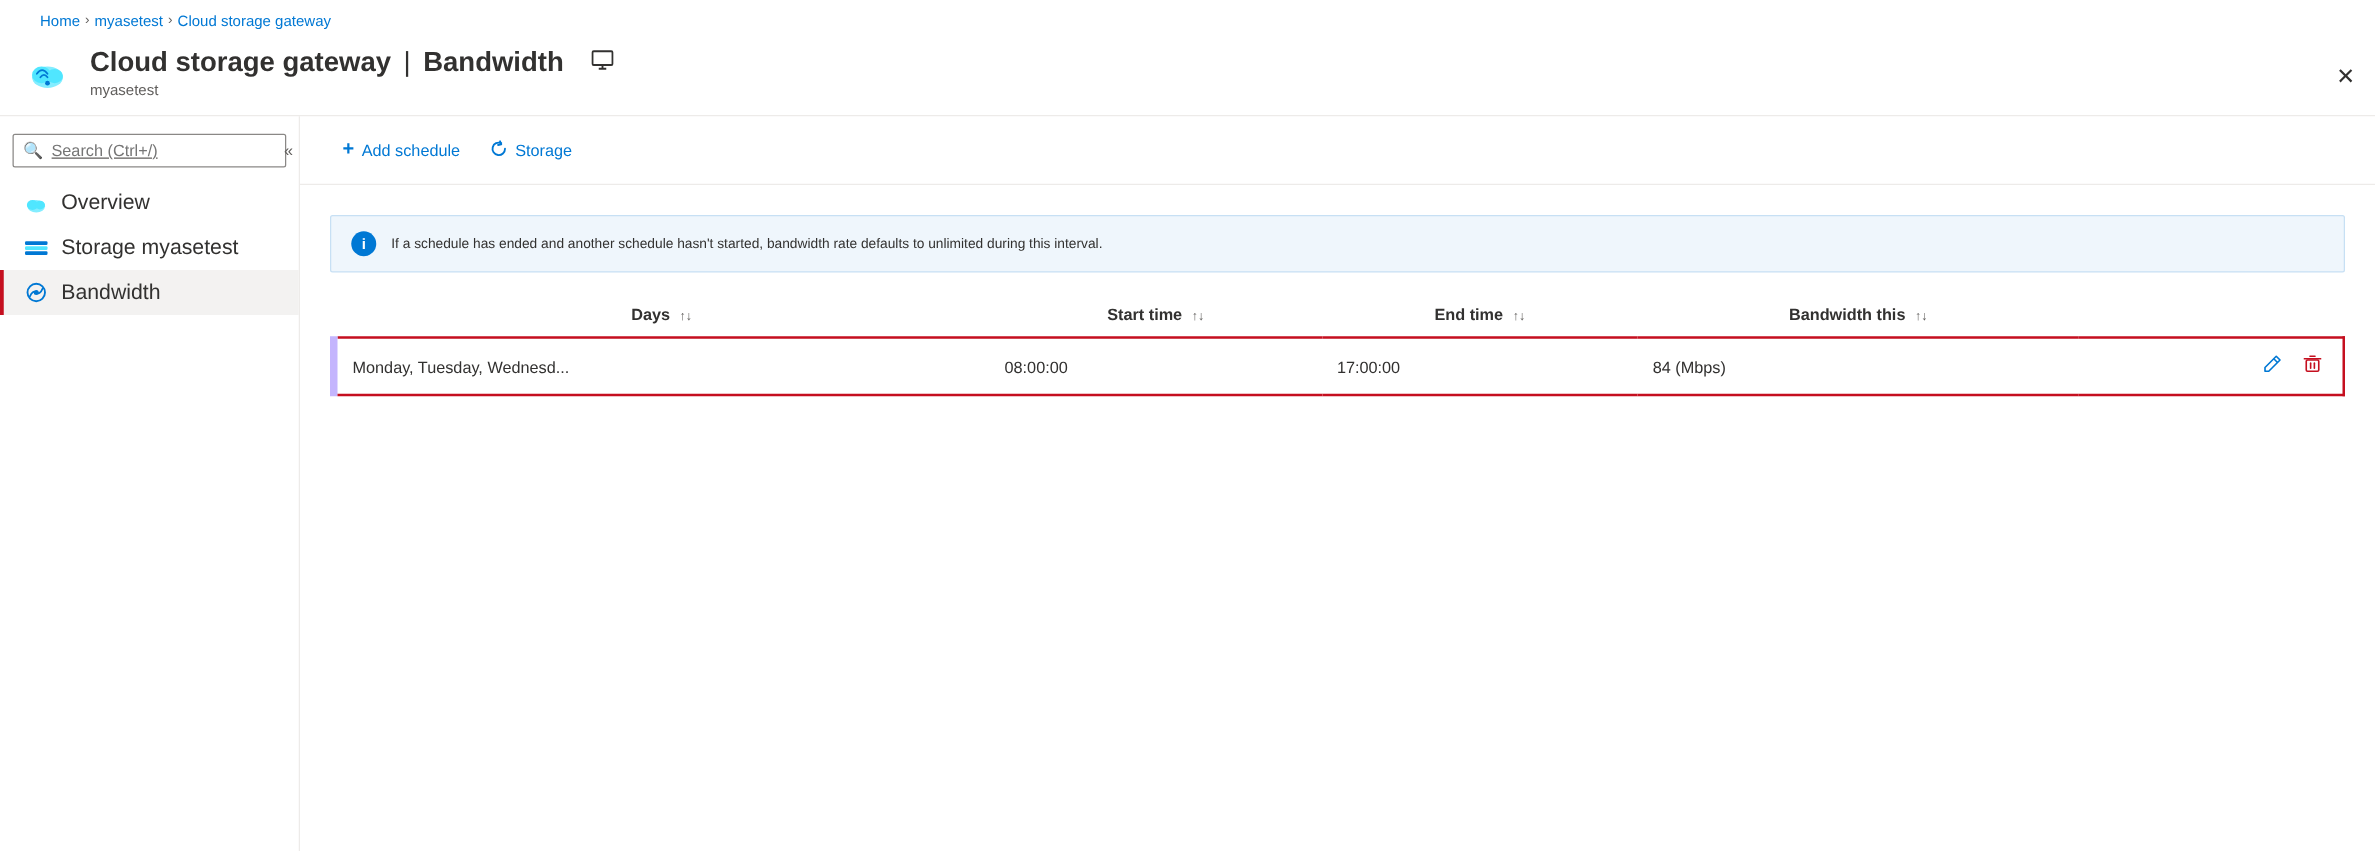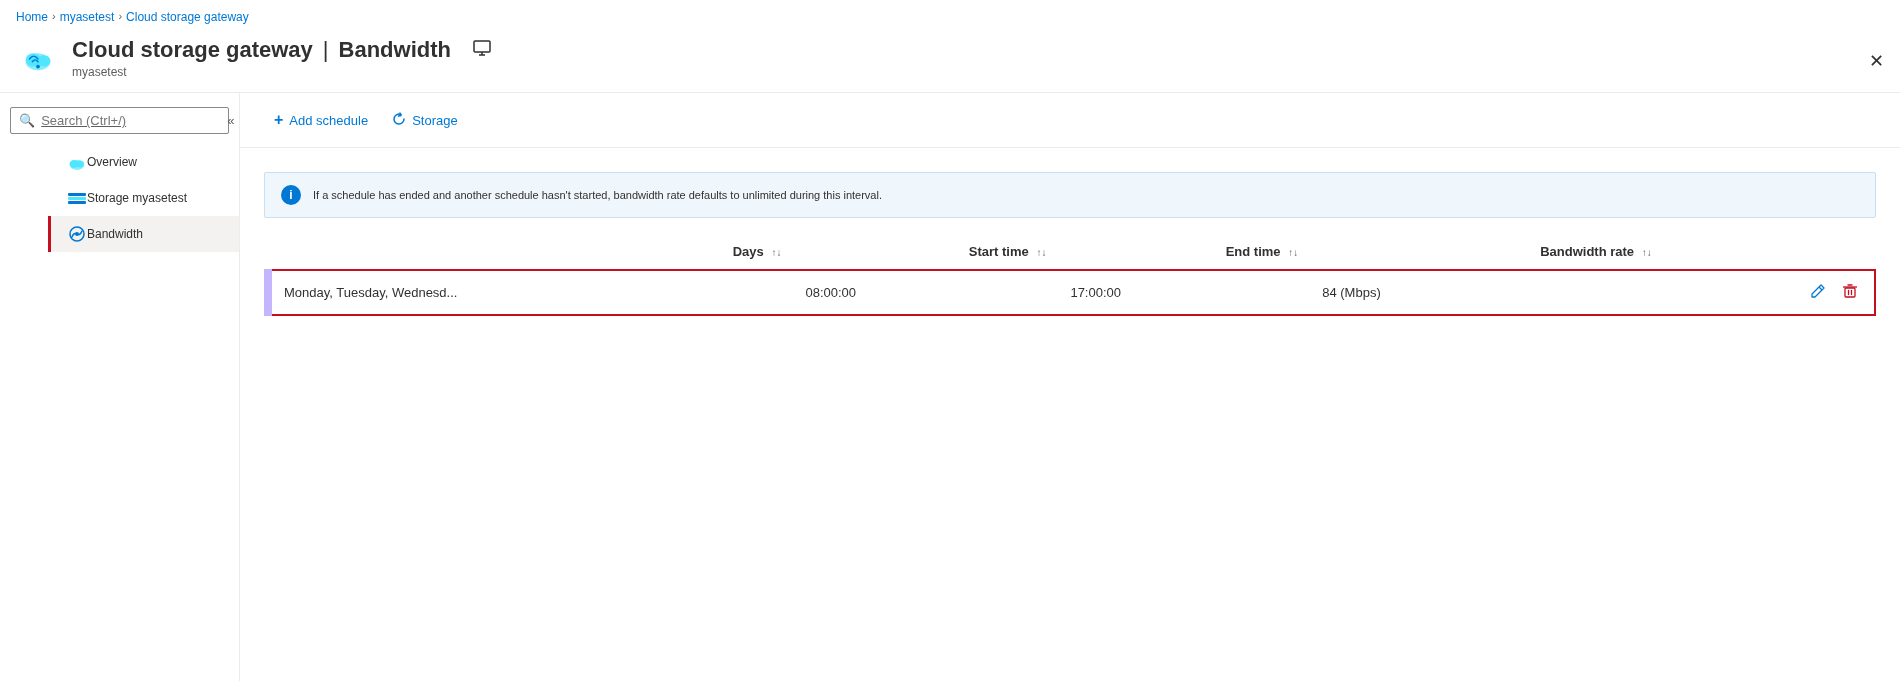--- a/index.html
+++ b/index.html
@@ -9,21 +9,21 @@
       background: #fff;
       color: #323130;
       width: 1900px;
       min-height: 681px;
     }
 
     
     .breadcrumb {
       display: flex;
       align-items: flex-start;
-      padding: 10px 16px 6px 16px;
+      padding: 10px 16px 6px 32px;
       font-size: 12px;
       gap: 4px;
     }
     .breadcrumb a {
       color: #0078d4;
       text-decoration: none;
     }
     .breadcrumb-sep {
       color: #605e5c;
       font-size: 11px;
@@ -125,24 +125,24 @@
       color: #605e5c;
       font-size: 13px;
       padding: 0 4px;
     }
 
     .nav-item {
       display: flex;
       align-items: center;
       padding: 8px 16px;
       cursor: pointer;
-      font-size: 12px;
+      gap: 10px;
+      font-size: 17px;
       color: #323130;
       border-left: 3px solid transparent;
-      margin-left: 48px;
     }
     .nav-item.active {
       background: #f3f2f1;
       border-left: 3px solid #c50f1f;
     }
     .nav-icon {
       width: 20px;
       height: 20px;
       display: flex;
       align-items: center;
@@ -212,21 +212,21 @@
       padding: 0 24px;
     }
     table {
       width: 100%;
       border-collapse: collapse;
     }
     thead tr {
       border-bottom: 1px solid #edebe9;
     }
     th {
-      text-align: right;
+      text-align: center;
       padding: 10px 12px;
       font-size: 13px;
       font-weight: 600;
       color: #323130;
       white-space: nowrap;
     }
     th .sort-icon {
       font-size: 10px;
       color: #605e5c;
       margin-left: 4px;
@@ -236,21 +236,21 @@
       display: table-row;
     }
     .data-row td {
       padding: 10px 12px;
       font-size: 13px;
       color: #323130;
       border-top: 2px solid #c50f1f;
       border-bottom: 2px solid #c50f1f;
     }
     .data-row td:first-child {
-      border-left: 8px solid #c4b5fd;
+      border-left: 6px solid #c4b5fd;
       margin-left: 36px;
     }
     .data-row td:last-child {
       border-right: 2px solid #c50f1f;
     }
     .row-actions {
       display: flex;
       gap: 8px;
       justify-content: flex-end;
     }
@@ -391,21 +391,21 @@
             </th>
             <th>
               <span>Start time</span>
               <span class="sort-icon">↑↓</span>
             </th>
             <th>
               <span>End time</span>
               <span class="sort-icon">↑↓</span>
             </th>
             <th>
-              <span>Bandwidth rate</span>
+              <span>Bandwidth this</span>
               <span class="sort-icon">↑↓</span>
             </th>
             <th></th>
           </tr>
         </thead>
         <tbody>
           <tr class="data-row">
             <td>Monday, Tuesday, Wednesd...</td>
             <td>08:00:00</td>
             <td>17:00:00</td>

